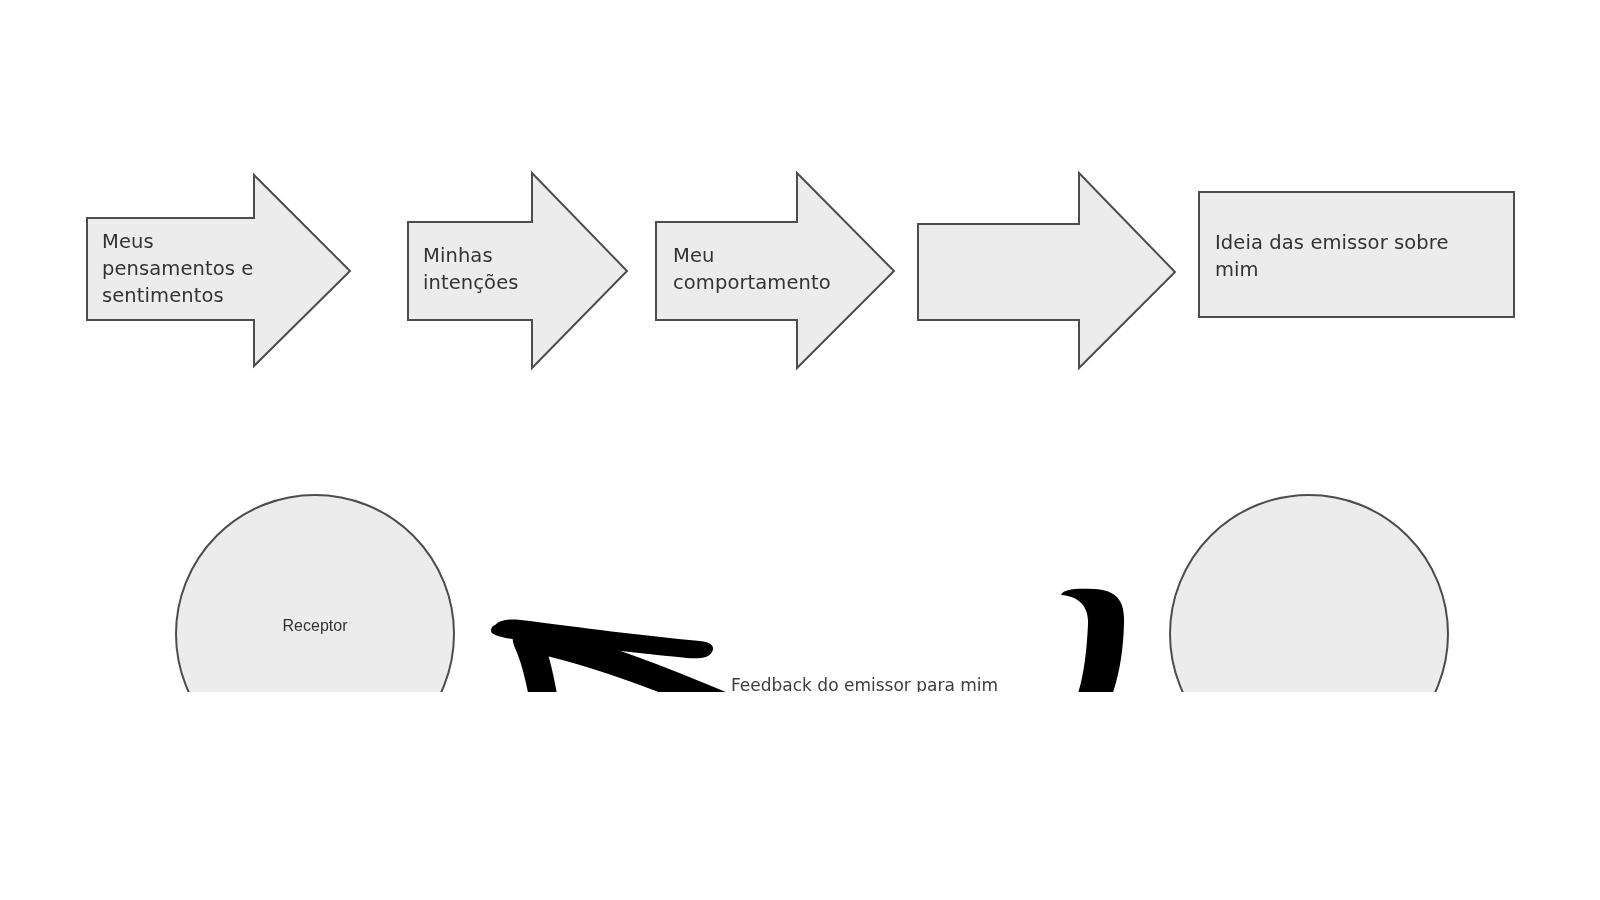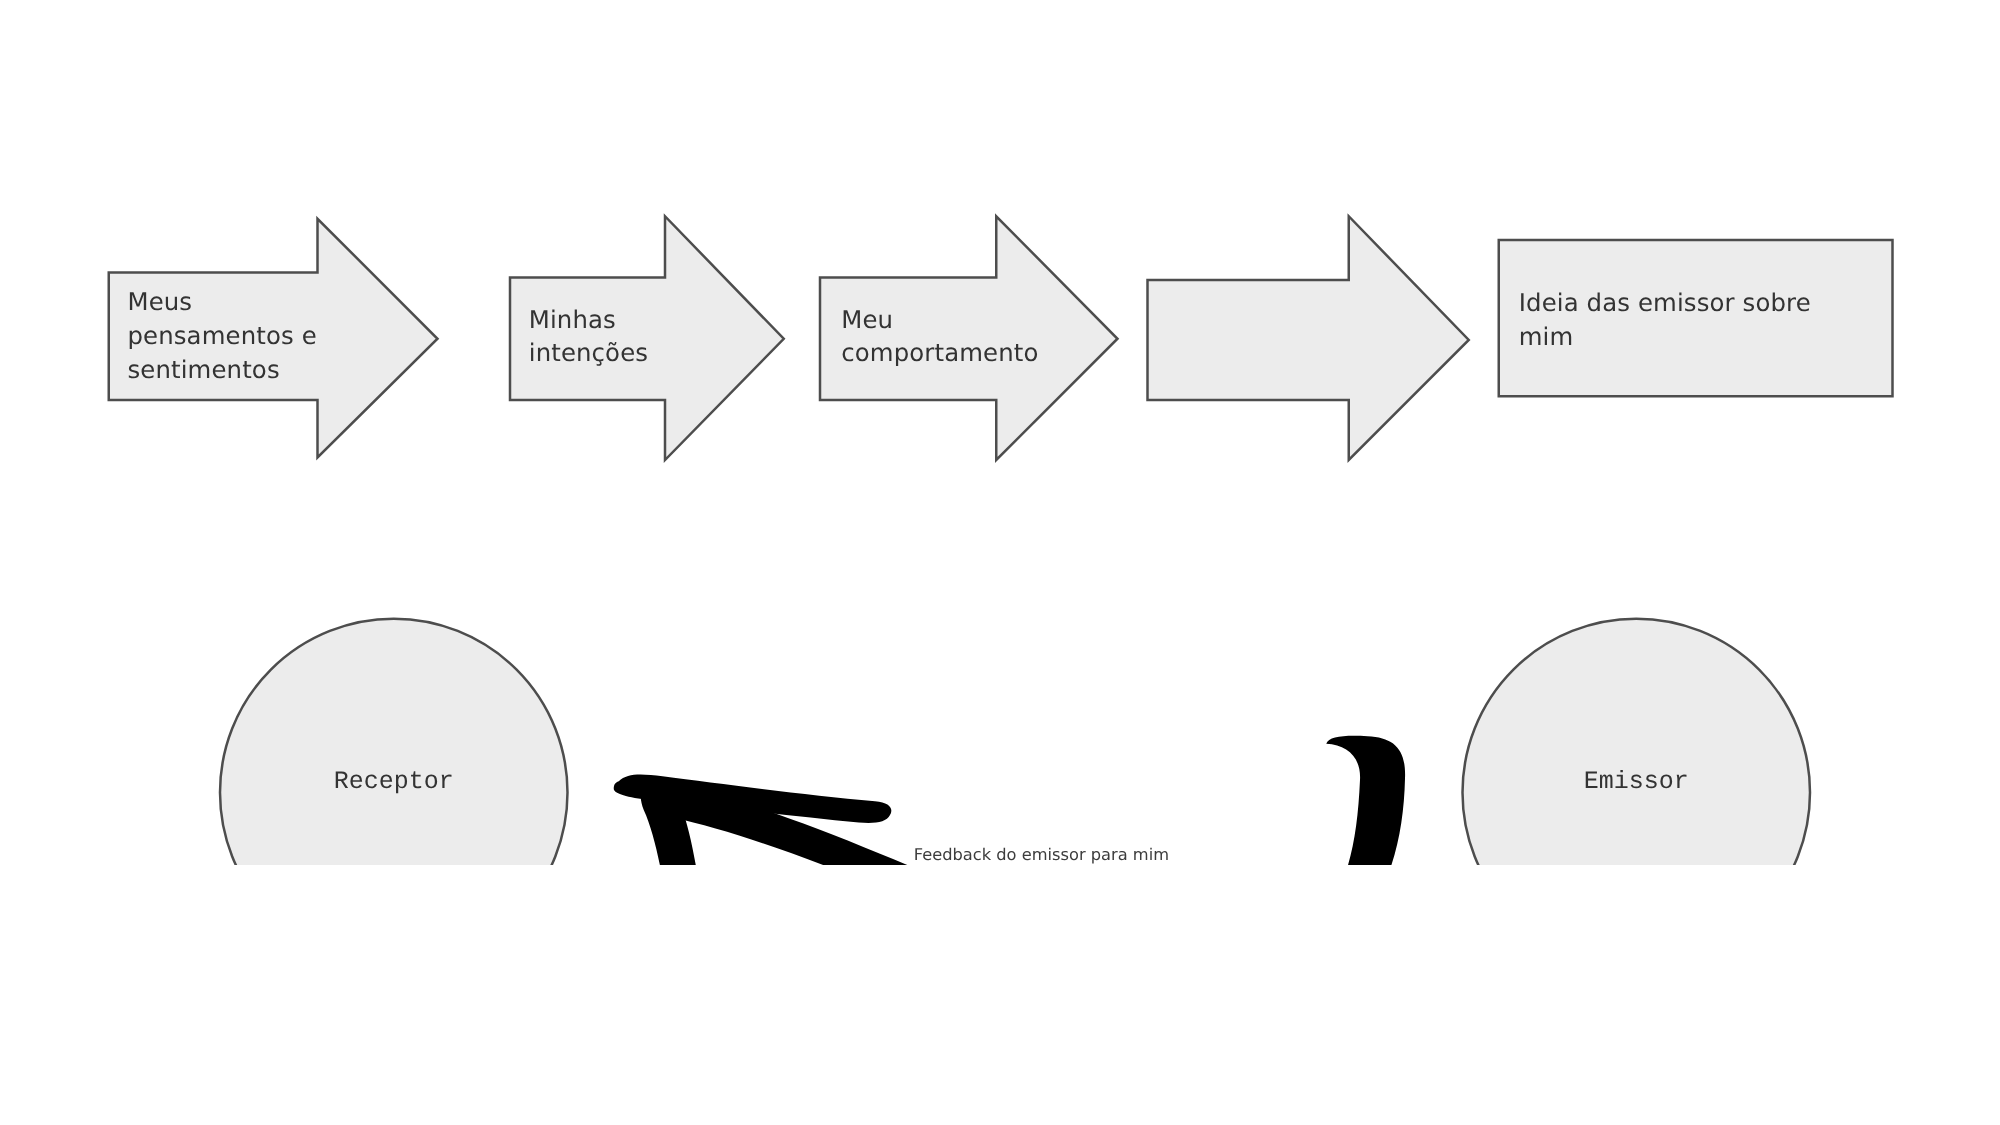--- a/index.html
+++ b/index.html
@@ -35,30 +35,30 @@
     color: #333333;
     font-size: 19.5px;
     line-height: 27px;
     font-family: "DejaVu Sans", "Liberation Sans", sans-serif;
     white-space: pre-line;
     letter-spacing: 0.1px;
   }
   .circle-text {
     position: absolute;
     color: #333333;
-    font-size: 20px;
+    font-size: 16px;
     line-height: 30px;
-    font-family: Liberation Mono, monospace;
+    font-family: Liberation Sans, sans-serif;
     text-align: center;
     white-space: nowrap;
   }
   .edge-label {
     position: absolute;
     color: #3d3d3d;
-    font-size: 13px;
+    font-size: 17px;
     line-height: 24px;
     font-family: "DejaVu Sans", "Liberation Sans", sans-serif;
     white-space: nowrap;
     background: transparent;
   }
   .ink {
     fill: #000000;
     stroke: none;
   }
 </style>
@@ -127,17 +127,16 @@
 
   <div class="node-text" style="left:641px; top:242px; width:175px;">Meu
 comportamento</div>
 
 
   <div class="node-text" style="left:1183px; top:229px; width:290px;">Ideia das emissor sobre
 mim</div>
 
   <div class="circle-text" style="left:183px; top:611px; width:200px;">Receptor</div>
 
-  <div class="circle-text" style="left:1177px; top:611px; width:200px;">Emissor</div>
 
   <div class="edge-label" style="left:699px; top:673px;">Feedback do emissor para mim</div>
 
 </div>
 
 </body></html>

